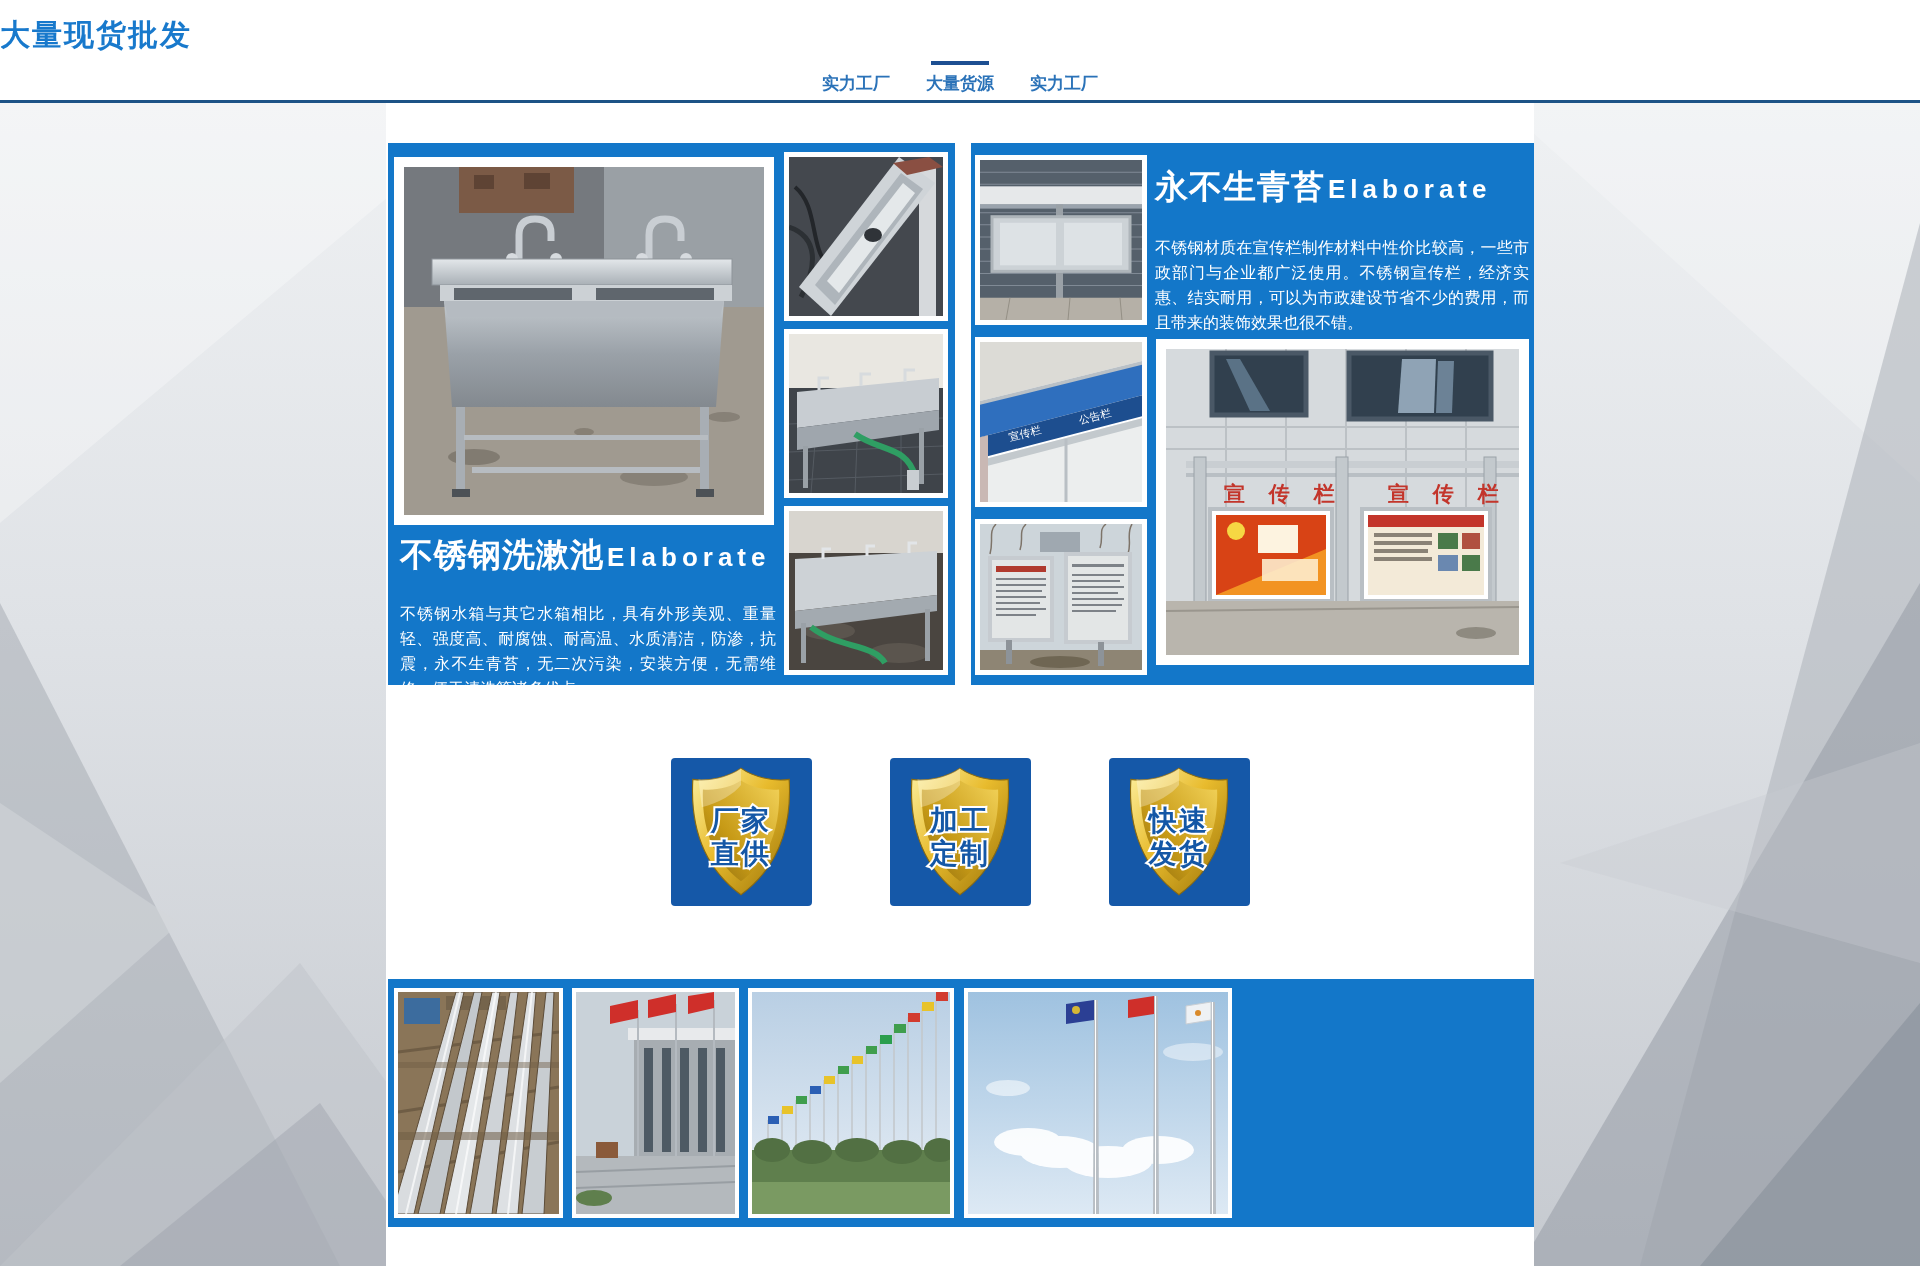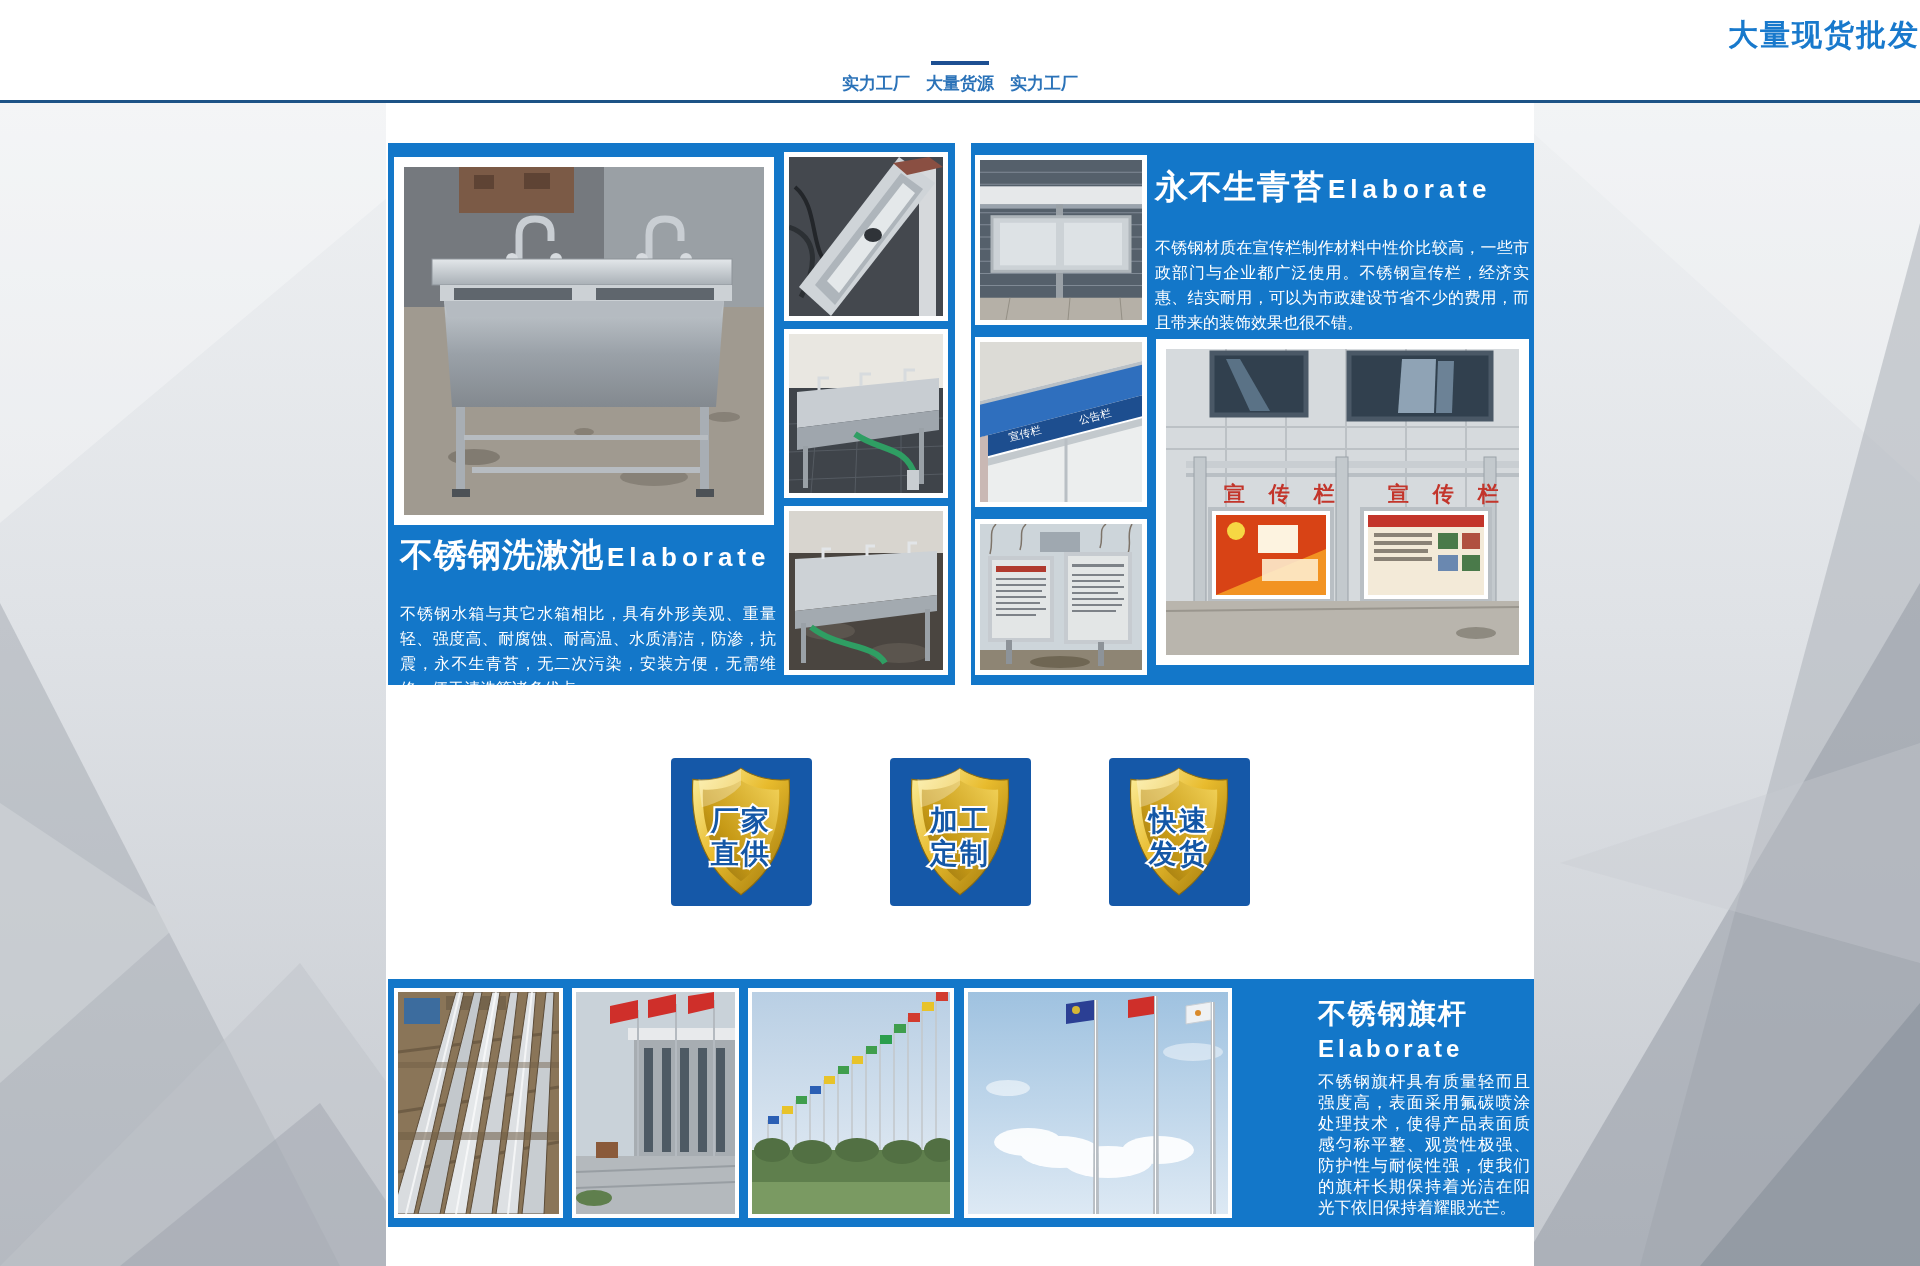--- a/index.html
+++ b/index.html
@@ -3,23 +3,23 @@
 <meta charset="utf-8">
 <style>
   html,body{margin:0;padding:0;}
   body{
     width:1920px;height:1266px;position:relative;overflow:hidden;
     font-family:"Liberation Sans","DejaVu Sans",sans-serif;
     background:#ffffff;
   }
   
   .header{position:absolute;left:0;top:0;width:1920px;height:100px;background:#ffffff;z-index:5;}
-  .hd-title{margin-top:15px;text-align:right;font-size:30px;font-weight:700;color:#1879cc;letter-spacing:2px;}
+  .hd-title{margin-top:15px;text-align:left;font-size:30px;font-weight:700;color:#1879cc;letter-spacing:2px;}
   .hd-underline{width:58px;height:4px;background:#1d4f92;margin:5px auto 7px auto;}
-  .hd-subnav{display:flex;justify-content:center;gap:16px;font-size:17px;color:#2a72b8;font-weight:700;}
+  .hd-subnav{display:flex;justify-content:center;gap:36px;font-size:17px;color:#2a72b8;font-weight:700;}
   .divider{position:absolute;left:0;top:100px;width:1920px;height:3px;background:#1d5386;z-index:6;}
   
   .page-bg{position:absolute;left:0;top:103px;width:1920px;height:1163px;
     background:linear-gradient(180deg,#eff1f3 0%,#dfe2e6 45%,#c6cad0 100%);z-index:0;}
   .page-bg svg{display:block;width:100%;height:100%;}
   
   .content{position:absolute;left:386px;top:103px;width:1148px;height:1163px;background:#ffffff;z-index:1;}
   .panel{position:absolute;background:#1377c9;}
   .panel-sink{left:2px;top:40px;width:567px;height:542px;}
   .panel-board{left:585px;top:40px;width:563px;height:542px;}
@@ -502,20 +502,15 @@
           <line x1="244.5" y1="10" x2="244.5" y2="222" stroke="#ffffff" stroke-width="1"></line>
         </g>
         <polygon points="98,12 126,8 126,28 98,32" fill="#2b3f94"></polygon>
         <circle cx="108" cy="18" r="4" fill="#e8c32a" opacity="0.9"></circle>
         <polygon points="160,8 186,4 186,22 160,26" fill="#cf2f2a"></polygon>
         <polygon points="218,14 243,10 243,28 218,32" fill="#eef1f4" stroke="#c9ced3" stroke-width="1"></polygon>
         <circle cx="230" cy="21" r="3" fill="#d98a2b"></circle>
       </svg>
     </div>
 
-    <div class="flag-text">
-      <div class="flag-title-cn">不锈钢旗杆</div>
-      <div class="flag-title-en">Elaborate</div>
-      <div class="flag-body">不锈钢旗杆具有质量轻而且强度高，表面采用氟碳喷涂处理技术，使得产品表面质感匀称平整、观赏性极强、防护性与耐候性强，使我们的旗杆长期保持着光洁在阳光下依旧保持着耀眼光芒。</div>
-    </div>
   </div>
 
 </div>
 
 </body></html>

